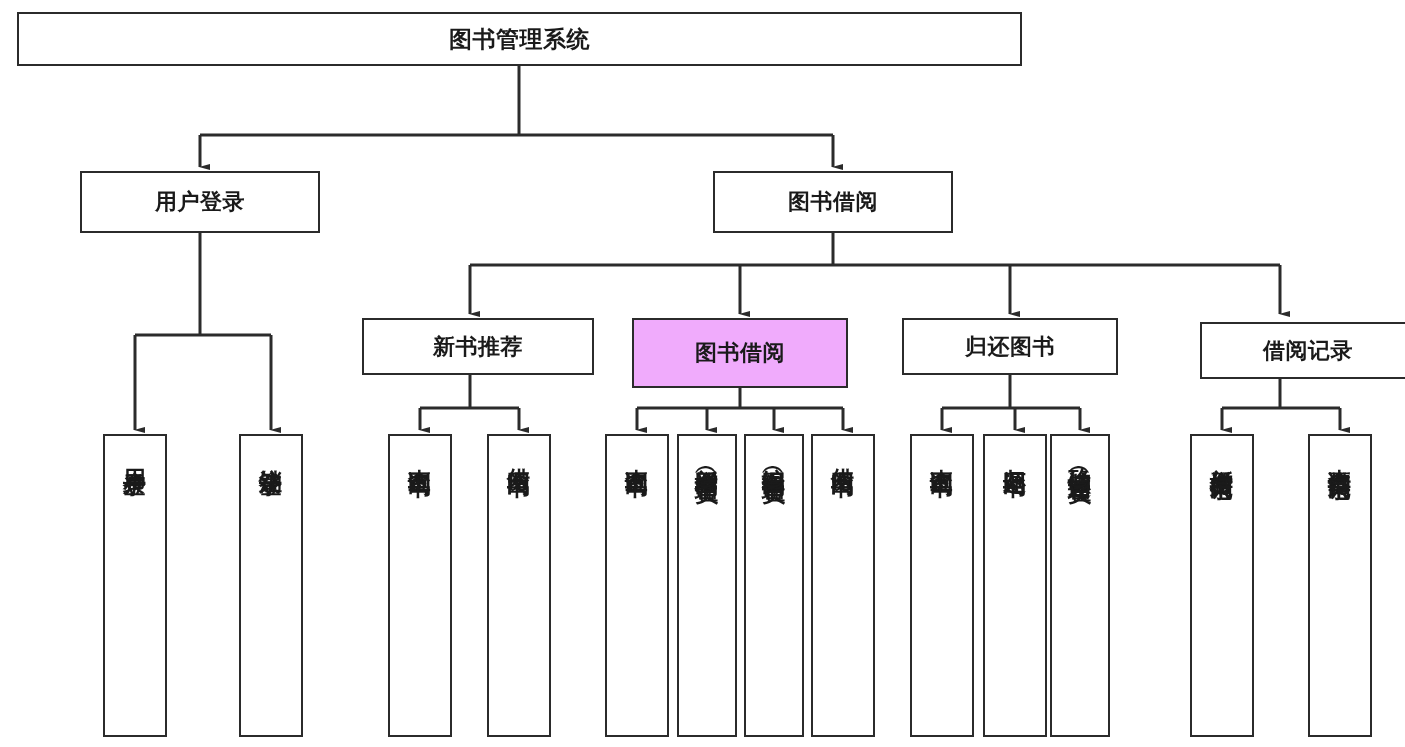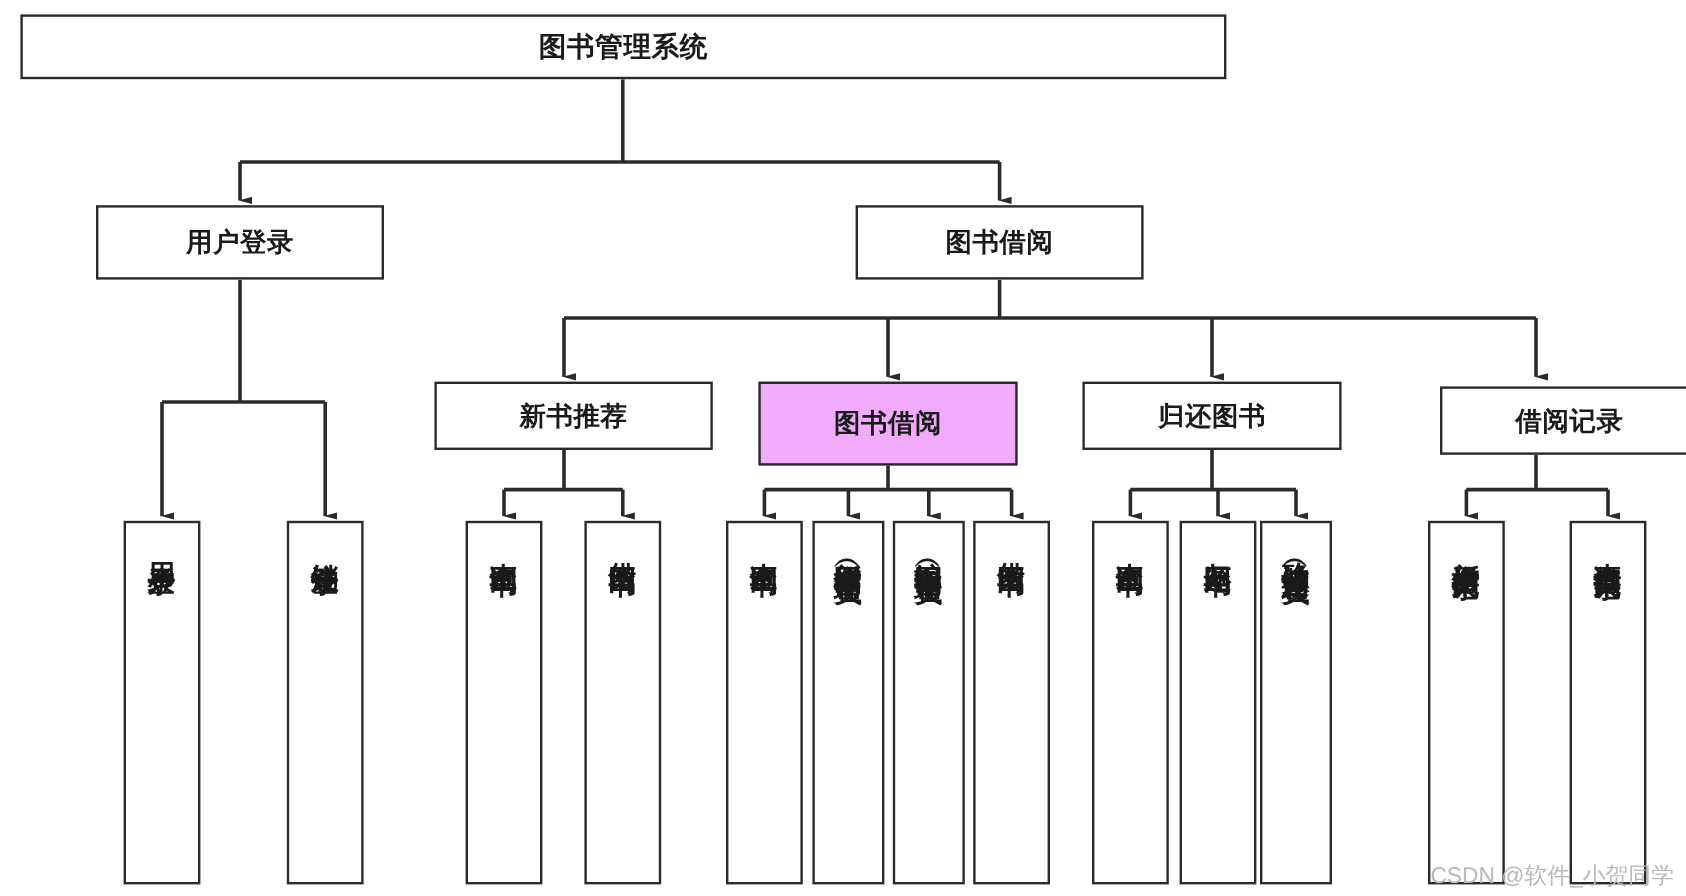--- a/index.html
+++ b/index.html
@@ -172,15 +172,14 @@
         <span class="node-label" style="color: rgb(26, 26, 26);">确认归还（管理员）</span>
       </div>
       <div class="node-box node-l4 node-leaf" style="left: 1190px; top: 434px; width: 64px; height: 303px; border-color: rgb(43, 43, 43); background: rgb(255, 255, 255);">
         <span class="node-label" style="color: rgb(26, 26, 26);">新增借阅记录</span>
       </div>
       <div class="node-box node-l4 node-leaf" style="left: 1308px; top: 434px; width: 64px; height: 303px; border-color: rgb(43, 43, 43); background: rgb(255, 255, 255);">
         <span class="node-label" style="color: rgb(26, 26, 26);">查询借阅记录</span>
       </div>
     </div>
 
-  <div class="watermark" style="left: 1192px; top: 717px; color: rgb(185, 185, 185);">CSDN @软件_小贺同学</div>
 
 </div>
 
 </body></html>

